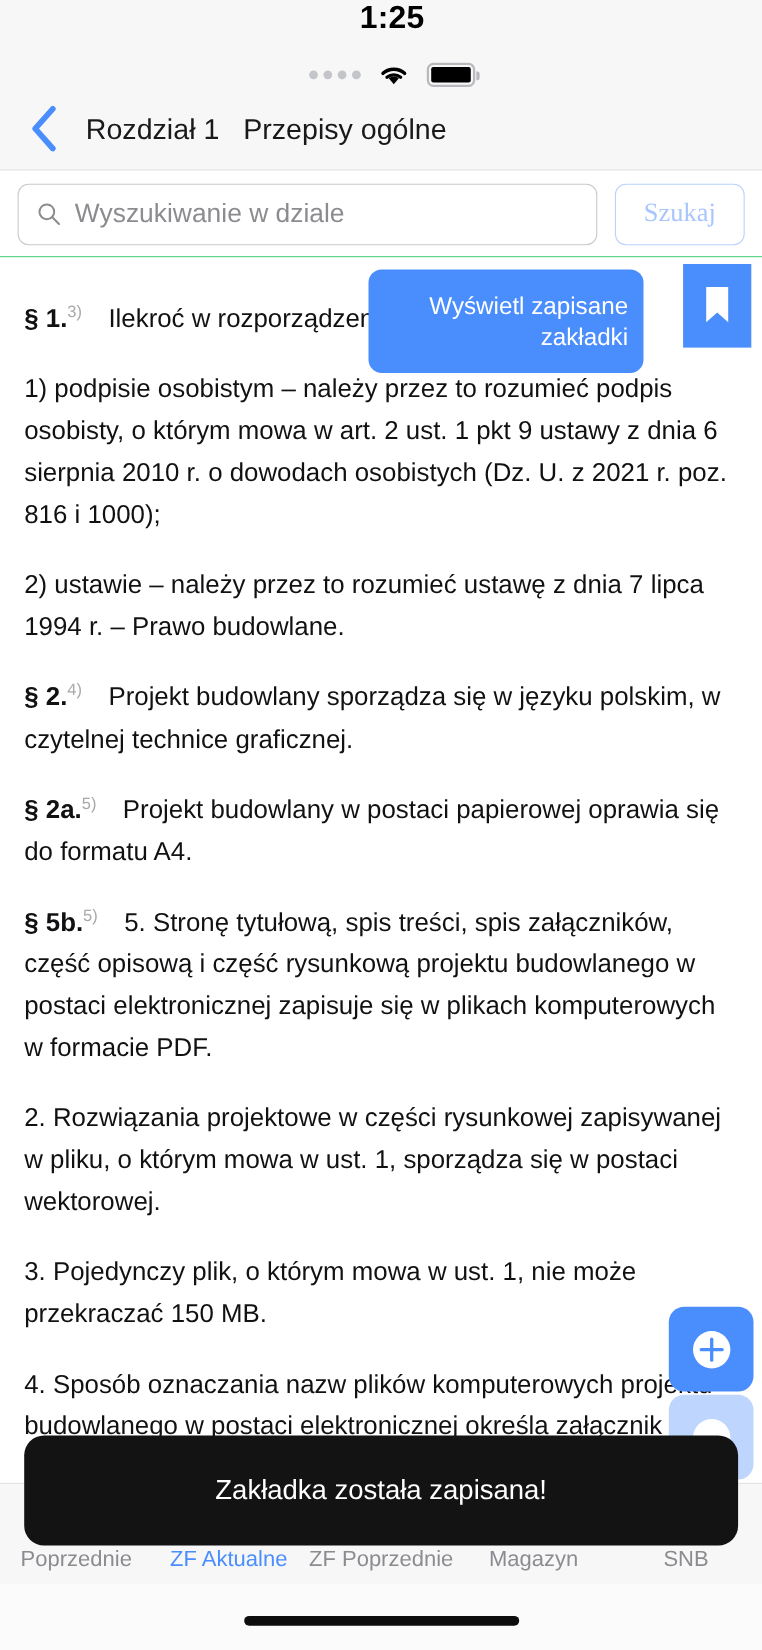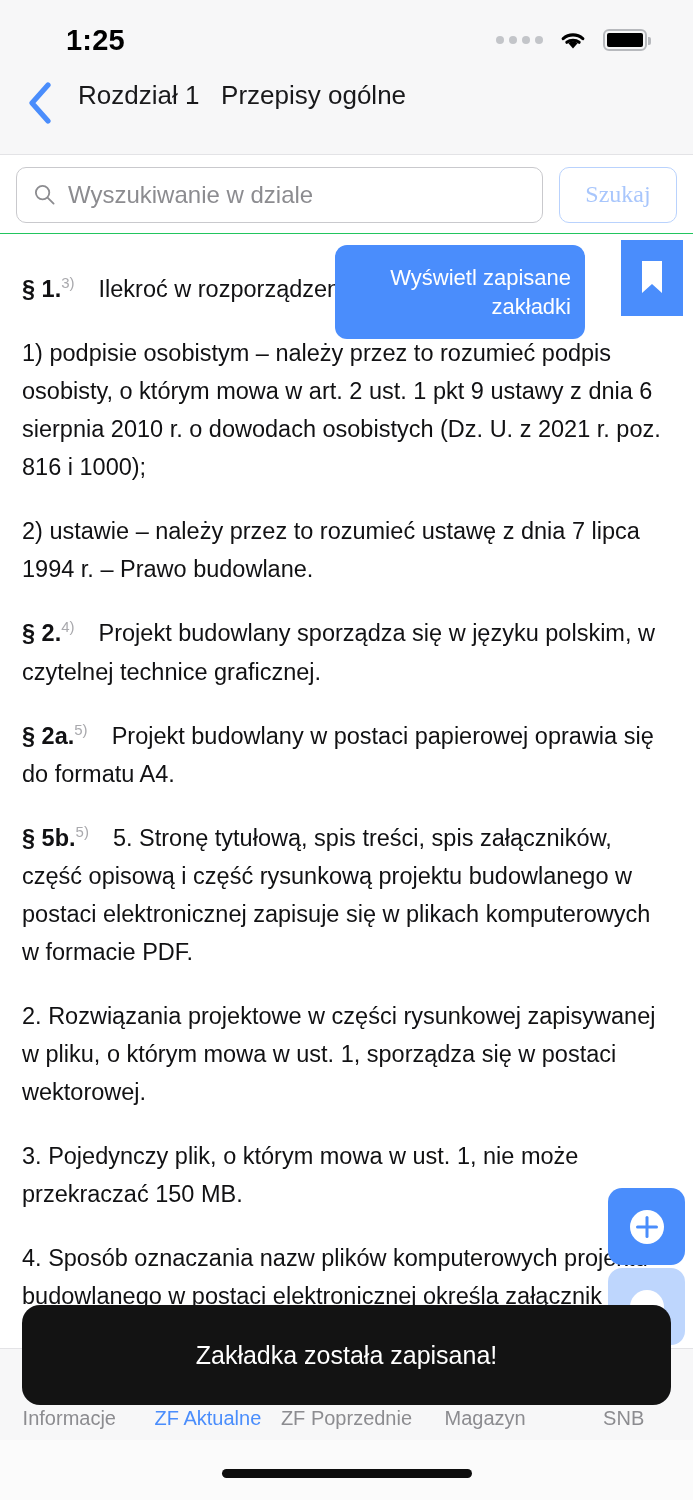--- a/index.html
+++ b/index.html
@@ -17,20 +17,21 @@
   }
 
   
   .statusbar {
     position: absolute; top: 0; left: 0; right: 0;
     height: 80px;
     background: #f7f7f8;
     display: flex; align-items: center;
     justify-content: space-between;
     padding: 0 46px 0 66px;
+    flex-direction: column;
   }
   .status-time {
     font-size: 29px; font-weight: 600; color: #000;
     letter-spacing: 0.2px;
   }
   .status-right { display: flex; align-items: center; gap: 14px; }
   .sig-dots { display: flex; gap: 5px; align-items: center; }
   .sig-dots i { width: 8px; height: 8px; border-radius: 50%; background: #c3c5c9; display: block; }
   .wifi { width: 32px; height: 24px; display: block; }
   .battery {
@@ -42,21 +43,21 @@
     content: ""; position: absolute; right: -6px; top: 6px;
     width: 3px; height: 8px; background: #b7b9bd; border-radius: 0 2px 2px 0;
   }
   .battery i { display:block; width: 100%; height: 100%; background: #000; border-radius: 2px; }
 
   
   .navbar {
     position: absolute; top: 80px; left: 0; right: 0;
     height: 75px;
     background: #f7f7f8;
-    display: flex; 
+    display: flex; align-items: center;
     padding-left: 18px;
     border-bottom: 1px solid #e3e3e6;
   }
   .back-chevron {
     width: 44px; height: 46px;
     display: flex; align-items: center; justify-content: center;
     cursor: pointer;
   }
   .nav-title {
     font-size: 26px; color: #19191b;
@@ -275,21 +276,21 @@
   <div class="tabbar">
 
     <div class="tab">
       <span class="t-icon">
         <svg width="44" height="44" viewBox="0 0 44 44">
           <circle cx="22" cy="22" r="20" fill="#d7d7d9"></circle>
           <circle cx="22" cy="12.5" r="2.9" fill="#ffffff"></circle>
           <rect x="19.2" y="18" width="5.6" height="15" rx="2.2" fill="#ffffff"></rect>
         </svg>
       </span>
-      <span class="t-label">Informacje</span>
+      <span class="t-label">Poprzednie</span>
     </div>
 
     <div class="tab active">
       <span class="t-icon">
         <svg width="44" height="44" viewBox="0 0 44 44">
           <circle cx="22" cy="22" r="20" fill="#1b3a77"></circle>
           <path d="M14 10 L27 10 L31 15 L31 34 L14 34 Z" fill="#ffffff"></path>
           <line x1="18" y1="21" x2="27" y2="21" stroke="#1b3a77" stroke-width="2.2"></line>
           <line x1="18" y1="25" x2="27" y2="25" stroke="#1b3a77" stroke-width="2.2"></line>
           <line x1="18" y1="29" x2="24" y2="29" stroke="#1b3a77" stroke-width="2.2"></line>

